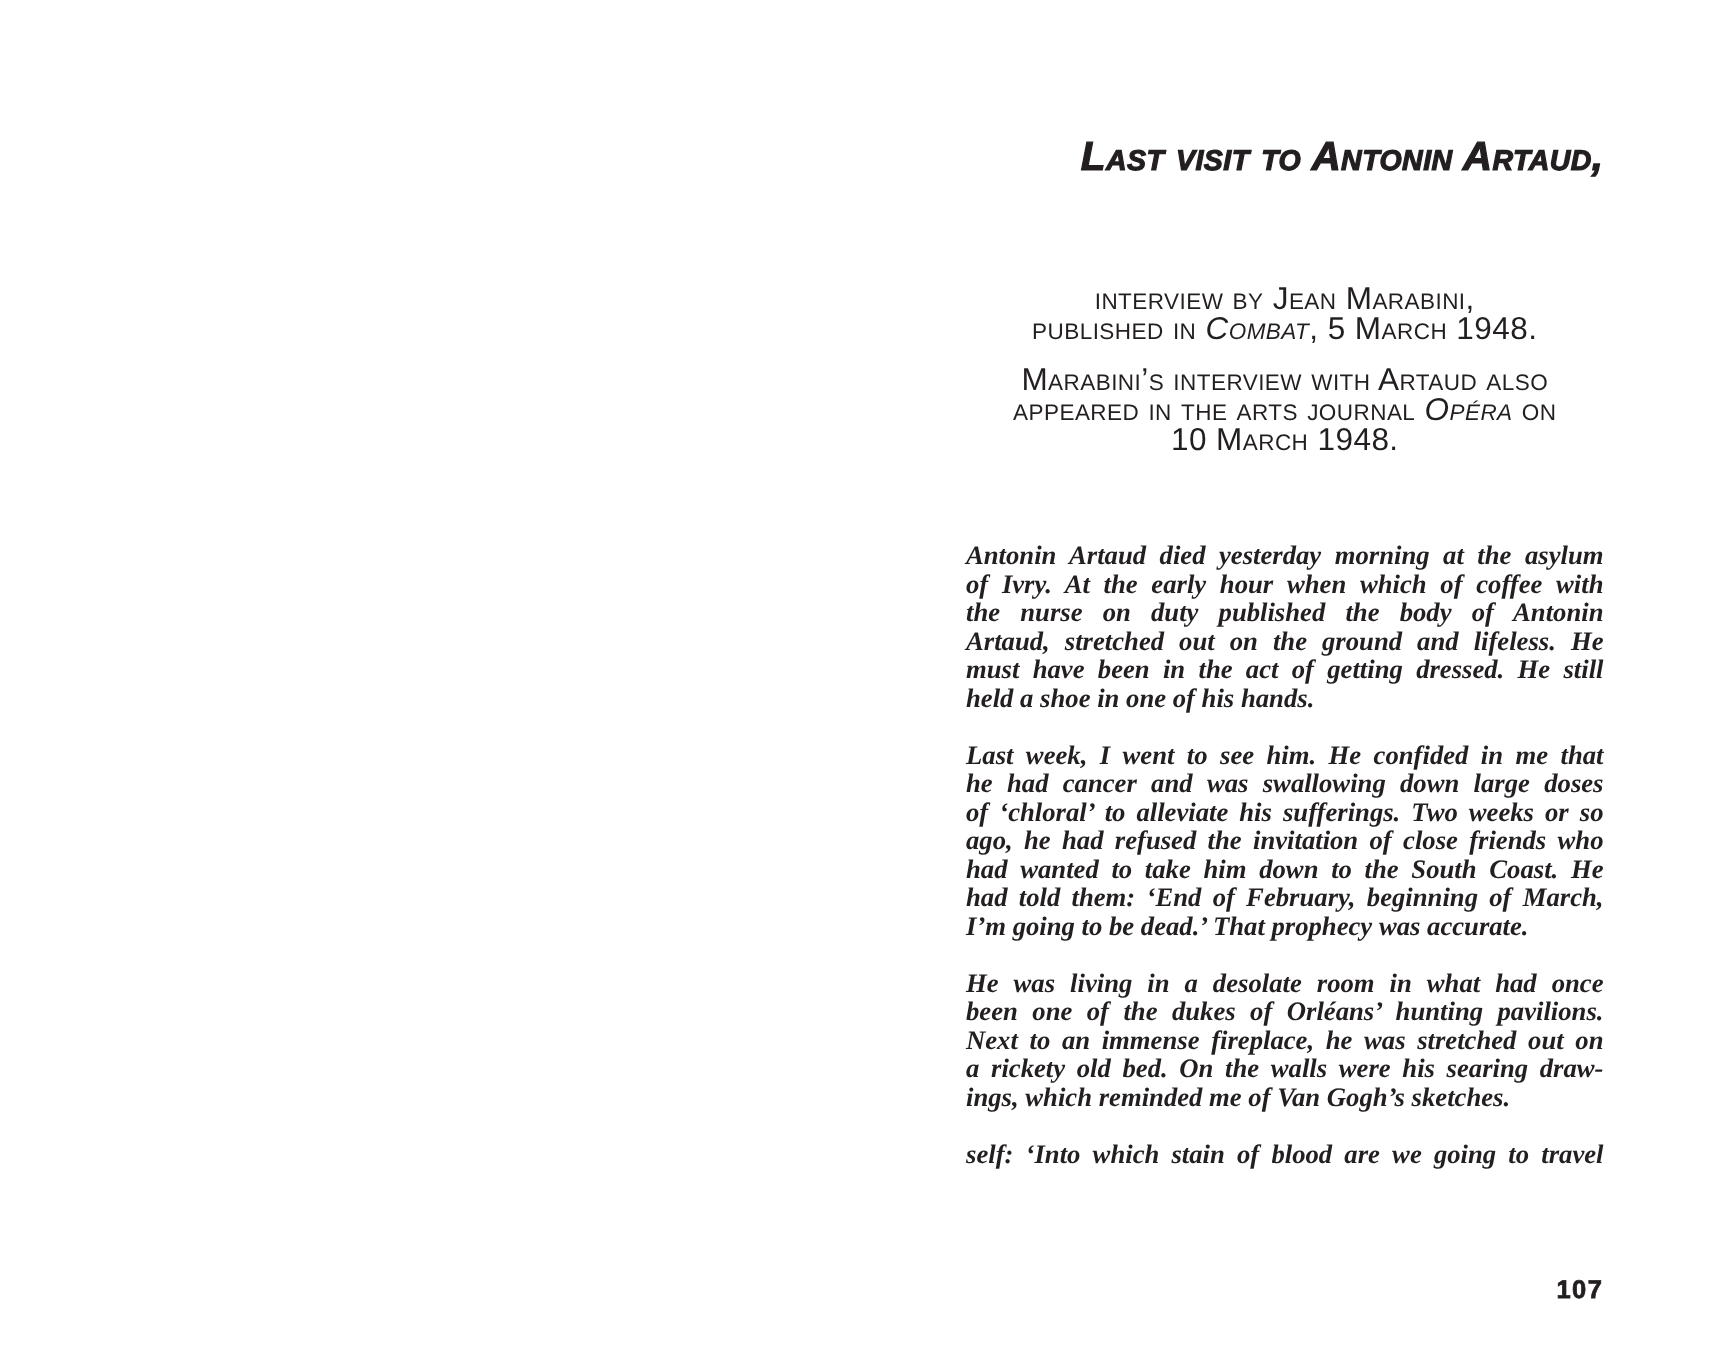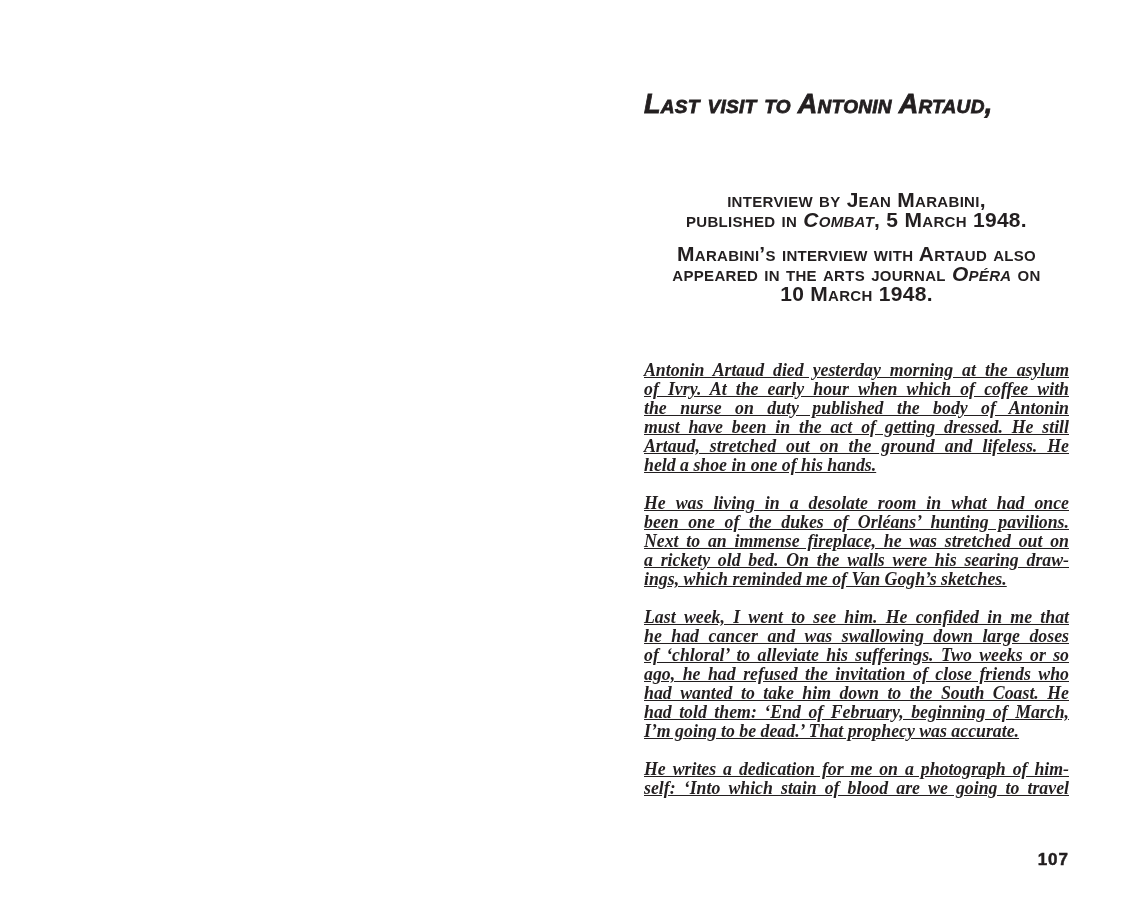--- a/index.html
+++ b/index.html
@@ -19,51 +19,51 @@
     position: absolute; left: 0; top: 0;
     width: 571px; height: 904px;
     background: var(--paper, #ffffff);
   }
   .col {
     position: absolute;
     left: 644px; width: 425px;
   }
   .title {
     top: 84px;
-    text-align: left;
+    text-align: right;
     font-family: "Liberation Sans", sans-serif;
     font-style: italic;
     font-weight: 700;
     font-variant: small-caps;
     font-size: 27px;
     line-height: 40px;
     letter-spacing: 0.3px;
     -webkit-text-stroke: 0.8px var(--ink, #231f20);
   }
   .credit {
     text-align: center;
     font-family: "Liberation Sans", sans-serif;
     font-variant: small-caps;
-    font-weight: 700;
+    font-weight: 400;
     font-size: 21px;
     line-height: 20px;
     letter-spacing: 0.3px;
   }
   .credit-block-1 { top: 190px; }
   .credit-block-2 { top: 244px; }
   .credit .it { font-style: italic; }
   .article {
     top: 361px;
     font-family: "Liberation Serif", serif;
     font-style: italic;
     font-weight: 700;
     font-size: 17.8px;
     line-height: 19px;
   }
-  .para { margin: 0 0 19px 0; text-decoration: underline; }
+  .para { margin: 0 0 19px 0; }
   .bl { text-align: justify; text-align-last: justify; }
   .bl.end { text-align-last: left; }
   .folio {
     top: 850px;
     text-align: right;
     font-family: "Liberation Sans", sans-serif;
     font-weight: 700;
     font-size: 17px;
     line-height: 20px;
     letter-spacing: 1px;
@@ -91,42 +91,41 @@
         <div><span>Marabini’s interview with Artaud also</span></div>
         <div><span>appeared in the arts journal </span><span class="it">Opéra</span><span> on</span></div>
         <div><span>10 March 1948.</span></div>
       </div>
 
     <div class="col article">
         <div class="para">
           <div class="bl">Antonin Artaud died yesterday morning at the asylum</div>
           <div class="bl">of Ivry. At the early hour when which of coffee with</div>
           <div class="bl">the nurse on duty published the body of Antonin</div>
+          <div class="bl">Artaud, stretched out on the ground and lifeless. He</div>
           <div class="bl">must have been in the act of getting dressed. He still</div>
-          <div class="bl">Artaud, stretched out on the ground and lifeless. He</div>
           <div class="bl end">held a shoe in one of his hands.</div>
-        </div>
-        <div class="para">
-          <div class="bl">He was living in a desolate room in what had once</div>
-          <div class="bl">been one of the dukes of Orléans’ hunting pavilions.</div>
-          <div class="bl">Next to an immense fireplace, he was stretched out on</div>
-          <div class="bl">a rickety old bed. On the walls were his searing draw-</div>
-          <div class="bl end">ings, which reminded me of Van Gogh’s sketches.</div>
         </div>
         <div class="para">
           <div class="bl">Last week, I went to see him. He confided in me that</div>
           <div class="bl">he had cancer and was swallowing down large doses</div>
           <div class="bl">of ‘chloral’ to alleviate his sufferings. Two weeks or so</div>
           <div class="bl">ago, he had refused the invitation of close friends who</div>
           <div class="bl">had wanted to take him down to the South Coast. He</div>
           <div class="bl">had told them: ‘End of February, beginning of March,</div>
           <div class="bl end">I’m going to be dead.’ That prophecy was accurate.</div>
         </div>
         <div class="para">
-          <div class="bl">He writes a dedication for me on a photograph of him-</div>
+          <div class="bl">He was living in a desolate room in what had once</div>
+          <div class="bl">been one of the dukes of Orléans’ hunting pavilions.</div>
+          <div class="bl">Next to an immense fireplace, he was stretched out on</div>
+          <div class="bl">a rickety old bed. On the walls were his searing draw-</div>
+          <div class="bl end">ings, which reminded me of Van Gogh’s sketches.</div>
+        </div>
+        <div class="para">
           <div class="bl">self: ‘Into which stain of blood are we going to travel</div>
         </div>
       </div>
 
     <div class="col folio">107</div>
 
   </div>
 </div>
 
 </body></html>

